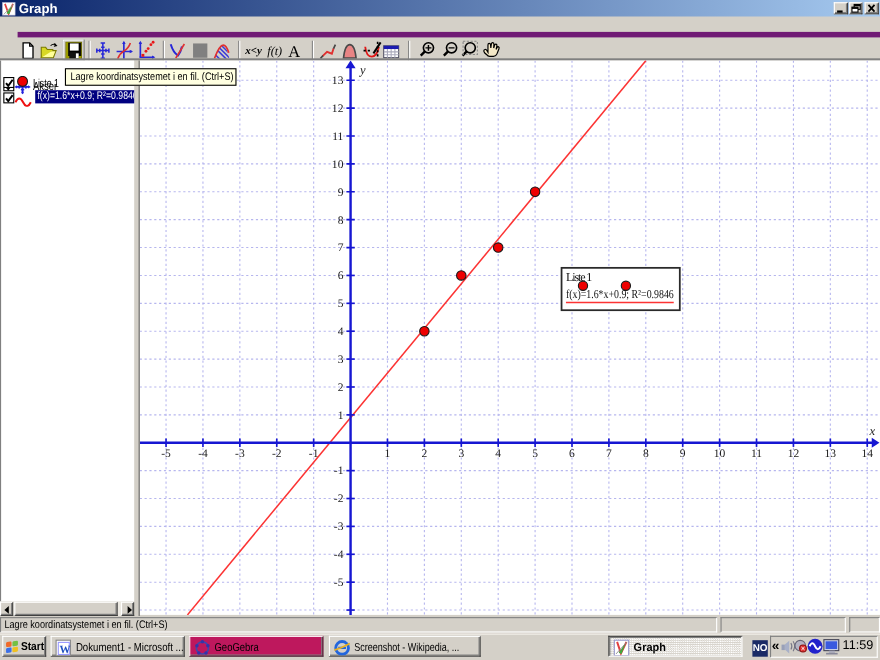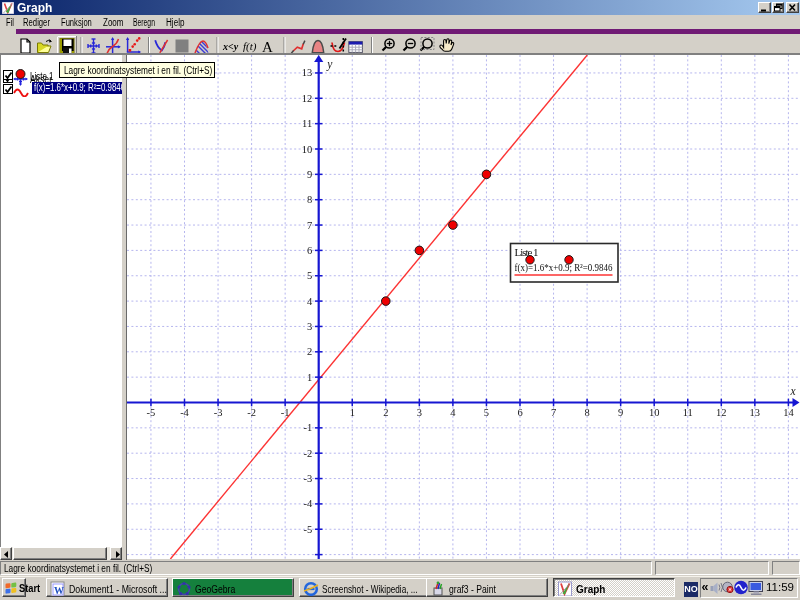--- a/index.html
+++ b/index.html
@@ -29,28 +29,20 @@
           <rect x="1.5" y="3.5" width="5.5" height="1.6" fill="#000"></rect>
         </svg>
       </div>
  <div class="abs" style="left:786px;top:2px;width:12.5px;height:11px;background:#d4d0c8;border:1px solid;border-color:#fff #404040 #404040 #fff;box-shadow:inset -1px -1px 0 #808080">
         <svg width="11" height="9">
           <path d="M2.5 1.5 L8 7.5 M8 1.5 L2.5 7.5" stroke="#000" stroke-width="1.6"></path>
         </svg>
       </div>
 </div>
 
-<div class="abs" style="left:0;top:15px;width:800px;height:14px;background:#d4d0c8;font-size:10px;color:#000">
-      <span class="abs" style="left:6px;top:2px;transform:scaleX(0.75);transform-origin:0 0">Fil</span>
-      <span class="abs" style="left:23px;top:2px;transform:scaleX(0.77);transform-origin:0 0">Rediger</span>
-      <span class="abs" style="left:61px;top:2px;transform:scaleX(0.76);transform-origin:0 0">Funksjon</span>
-      <span class="abs" style="left:103px;top:2px;transform:scaleX(0.80);transform-origin:0 0">Zoom</span>
-      <span class="abs" style="left:133px;top:2px;transform:scaleX(0.68);transform-origin:0 0">Beregn</span>
-      <span class="abs" style="left:166px;top:2px;transform:scaleX(0.81);transform-origin:0 0">Hjelp</span>
-    </div>
 
 <div class="abs" style="left:16px;top:29px;width:800px;height:24px;background:#d4d0c8;border-top:5px solid #701a75">
 <svg width="800" height="24" style="position:absolute;left:0;top:0">
         <rect x="41.5" y="2.5" width="19" height="19" fill="none" stroke="#808080"></rect>
         <path d="M41.5 21 L41.5 2.5 L60 2.5" fill="none" stroke="#fff"></path>
         <line x1="65" y1="3" x2="65" y2="21" stroke="#808080"></line>
         <line x1="66" y1="3" x2="66" y2="21" stroke="#fff"></line>
         <line x1="132.5" y1="3" x2="132.5" y2="21" stroke="#808080"></line>
         <line x1="133.5" y1="3" x2="133.5" y2="21" stroke="#fff"></line>
         <line x1="201" y1="3" x2="201" y2="21" stroke="#808080"></line>
@@ -380,42 +372,42 @@
 <div class="abs" style="left:0;top:560px;width:800px;height:16px;background:#d4d0c8">
  <div class="abs" style="left:0px;top:1px;width:652px;height:14px;border:1px solid;border-color:#808080 #fff #fff #808080;overflow:hidden">
   <span class="abs" style="left:3px;top:0.5px;font-size:10px;white-space:nowrap;transform:scaleX(0.83);transform-origin:0 0">Lagre koordinatsystemet i en fil. (Ctrl+S)</span>
       </div>
  <div class="abs" style="left:655px;top:1px;width:114px;height:14px;border:1px solid;border-color:#808080 #fff #fff #808080"></div>
  <div class="abs" style="left:772px;top:1px;width:28px;height:14px;border:1px solid;border-color:#808080 #fff #fff #808080"></div>
 </div>
 
 <div style="position:absolute;left:0;top:576px;width:800px;height:24px">
       <div style="position:absolute;left:0;top:0;width:800px;height:24px;background:#d4d0c8;border-top:1px solid #f4f1ea"></div>
-      <div style="position:absolute;left:2px;top:2px;width:24px;height:19px;background:#d4d0c8;border:1px solid;border-color:#fff #404040 #404040 #fff;box-shadow:inset -1px -1px 0 #808080">
+      <div style="position:absolute;left:2px;top:2px;width:40px;height:19px;background:#d4d0c8;border:1px solid;border-color:#fff #404040 #404040 #fff;box-shadow:inset -1px -1px 0 #808080">
         <svg width="12" height="13" style="position:absolute;left:2px;top:3px">
           <g transform="skewY(-7)">
             <rect x="0.5" y="1.8" width="5" height="4.6" rx="1" fill="#f06a2a"></rect>
             <rect x="6.3" y="1.8" width="5" height="4.6" rx="1" fill="#74c044"></rect>
             <rect x="0.5" y="7.2" width="5" height="4.6" rx="1" fill="#3c70e8"></rect>
             <rect x="6.3" y="7.2" width="5" height="4.6" rx="1" fill="#f0c020"></rect>
           </g>
         </svg>
         <span style="position:absolute;left:15.5px;top:3px;font-size:10.5px;font-weight:bold;color:#000;transform:scaleX(0.885);transform-origin:0 0">Start</span>
       </div>
       <div style="position:absolute;left:46px;top:2px;width:122px;height:19px;border:1px solid;border-color:#fff #404040 #404040 #fff;box-shadow:inset -1px -1px 0 #808080;background:#d4d0c8;overflow:hidden;white-space:nowrap">
         <span style="position:absolute;left:3px;top:1.5px;width:16px;height:16px">
           <svg width="16" height="16">
             <rect x="1" y="1" width="13" height="14" fill="#fff" stroke="#888"></rect>
             <rect x="3" y="3" width="10" height="11" fill="#fff" stroke="#99f"></rect>
             <text x="4" y="13" font-size="10" font-weight="bold" fill="#2050c0" font-family="Liberation Serif,serif">W</text>
           </svg>
         </span>
         <span style="position:absolute;left:22px;top:3.5px;font-size:10.5px;font-weight:normal;color:#000;transform:scaleX(0.835);transform-origin:0 0;white-space:nowrap">Dokument1 - Microsoft ...</span>
       </div>
-      <div style="position:absolute;left:172px;top:2px;width:122px;height:19px;border:1px solid;border-color:#fff #404040 #404040 #fff;box-shadow:inset -1px -1px 0 #808080;background:#15803d;overflow:hidden;white-space:nowrap">
+      <div style="position:absolute;left:172px;top:2px;width:122px;height:19px;border:1px solid;border-color:#fff #404040 #404040 #fff;box-shadow:inset -1px -1px 0 #808080;background:#be185d;overflow:hidden;white-space:nowrap">
         <span style="position:absolute;left:3px;top:1.5px;width:16px;height:16px">
           <svg width="16" height="16">
             <circle cx="8" cy="8" r="5.5" fill="none" stroke="#4444aa" stroke-width="1.5"></circle>
             <g fill="#3333aa">
               <circle cx="8" cy="2.5" r="1.6"></circle>
               <circle cx="13" cy="6" r="1.6"></circle>
               <circle cx="11.3" cy="12.6" r="1.6"></circle>
               <circle cx="4.7" cy="12.6" r="1.6"></circle>
               <circle cx="3" cy="6" r="1.6"></circle>
             </g>
@@ -426,34 +418,20 @@
       <div style="position:absolute;left:299px;top:2px;width:138px;height:19px;border:1px solid;border-color:#fff #404040 #404040 #fff;box-shadow:inset -1px -1px 0 #808080;background:#d4d0c8;overflow:hidden;white-space:nowrap">
         <span style="position:absolute;left:3px;top:1.5px;width:16px;height:16px">
           <svg width="16" height="16">
             <circle cx="8" cy="8" r="5.8" fill="none" stroke="#2266dd" stroke-width="2.6"></circle>
             <line x1="4.5" y1="8" x2="11.5" y2="8" stroke="#2266dd" stroke-width="2.2"></line>
             <path d="M1 10 q7-2 14-6" stroke="#e8b020" stroke-width="1.6" fill="none"></path>
           </svg>
         </span>
         <span style="position:absolute;left:22px;top:3.5px;font-size:10.5px;font-weight:normal;color:#000;transform:scaleX(0.78);transform-origin:0 0;white-space:nowrap">Screenshot - Wikipedia, ...</span>
       </div>
-      <div style="position:absolute;left:426px;top:2px;width:122px;height:19px;border:1px solid;border-color:#fff #404040 #404040 #fff;box-shadow:inset -1px -1px 0 #808080;background:#d4d0c8;overflow:hidden;white-space:nowrap">
-        <span style="position:absolute;left:3px;top:1.5px;width:16px;height:16px">
-          <svg width="16" height="16">
-            <rect x="4" y="7" width="8" height="7" fill="#d8d8e8" stroke="#555"></rect>
-            <g stroke-width="1.4">
-              <line x1="6" y1="8" x2="8" y2="1.5" stroke="#d02020"></line>
-              <line x1="8" y1="8" x2="9.5" y2="2" stroke="#2020c0"></line>
-              <line x1="10" y1="8" x2="11.5" y2="3" stroke="#20a020"></line>
-            </g>
-            <circle cx="8" cy="1.8" r="1.4" fill="#30a030"></circle>
-          </svg>
-        </span>
-        <span style="position:absolute;left:22px;top:3.5px;font-size:10.5px;font-weight:normal;color:#000;transform:scaleX(0.82);transform-origin:0 0;white-space:nowrap">graf3 - Paint</span>
-      </div>
       <div style="position:absolute;left:553px;top:2px;width:122px;height:19px;border:1px solid;border-color:#404040 #fff #fff #404040;box-shadow:inset 1px 1px 0 #808080;background:repeating-conic-gradient(#fff 0 25%, #d4d0c8 0 50%);background-size:2px 2px;overflow:hidden;white-space:nowrap">
         <span style="position:absolute;left:3px;top:1.5px;width:16px;height:16px">
           <svg width="16" height="16">
             <rect x="1.5" y="1" width="13" height="14" fill="#fff" stroke="#99c"></rect>
             <path d="M4 2.5 L7.5 13 L12.5 2.5" fill="none" stroke="#e04040" stroke-width="1.8"></path>
             <path d="M5.5 12.5 L12 3 L8 13.5 z" fill="#3faa3f"></path>
             <line x1="3" y1="13.5" x2="13" y2="2.5" stroke="#888" stroke-width="0.8"></line>
           </svg>
         </span>
         <span style="position:absolute;left:22px;top:3.5px;font-size:10.5px;font-weight:bold;color:#000;transform:scaleX(0.95);transform-origin:0 0;white-space:nowrap">Graph</span>

